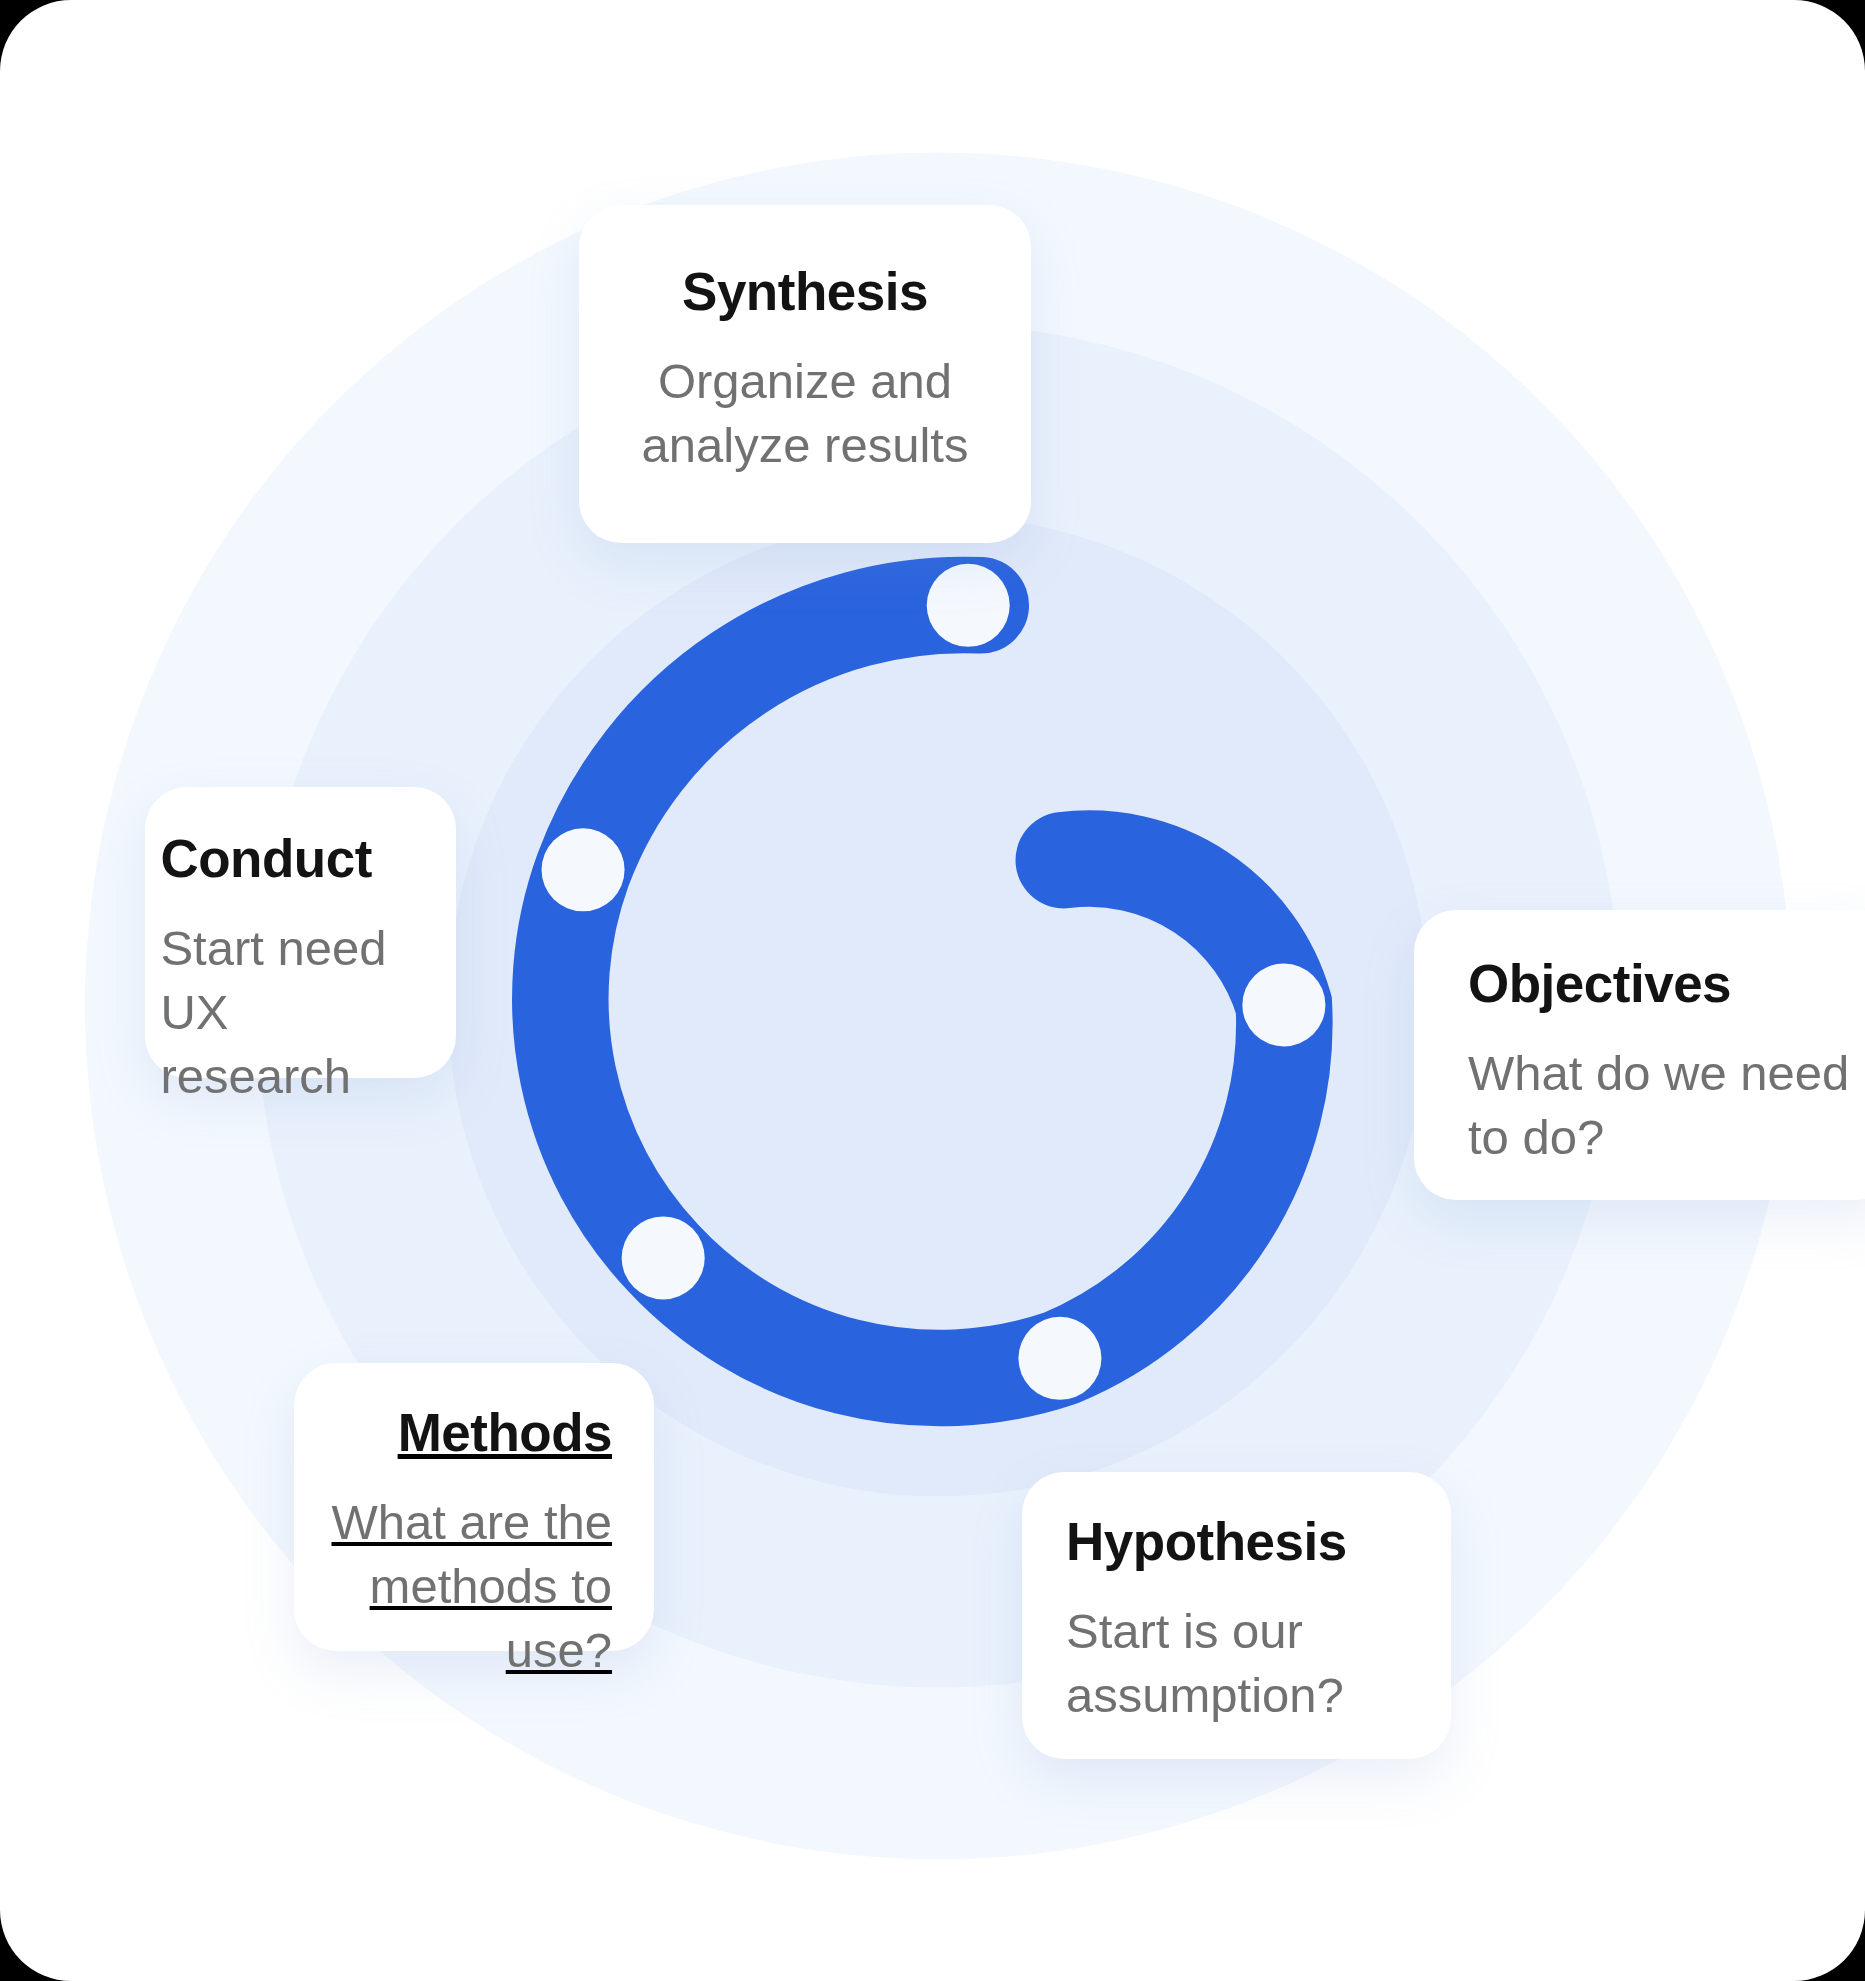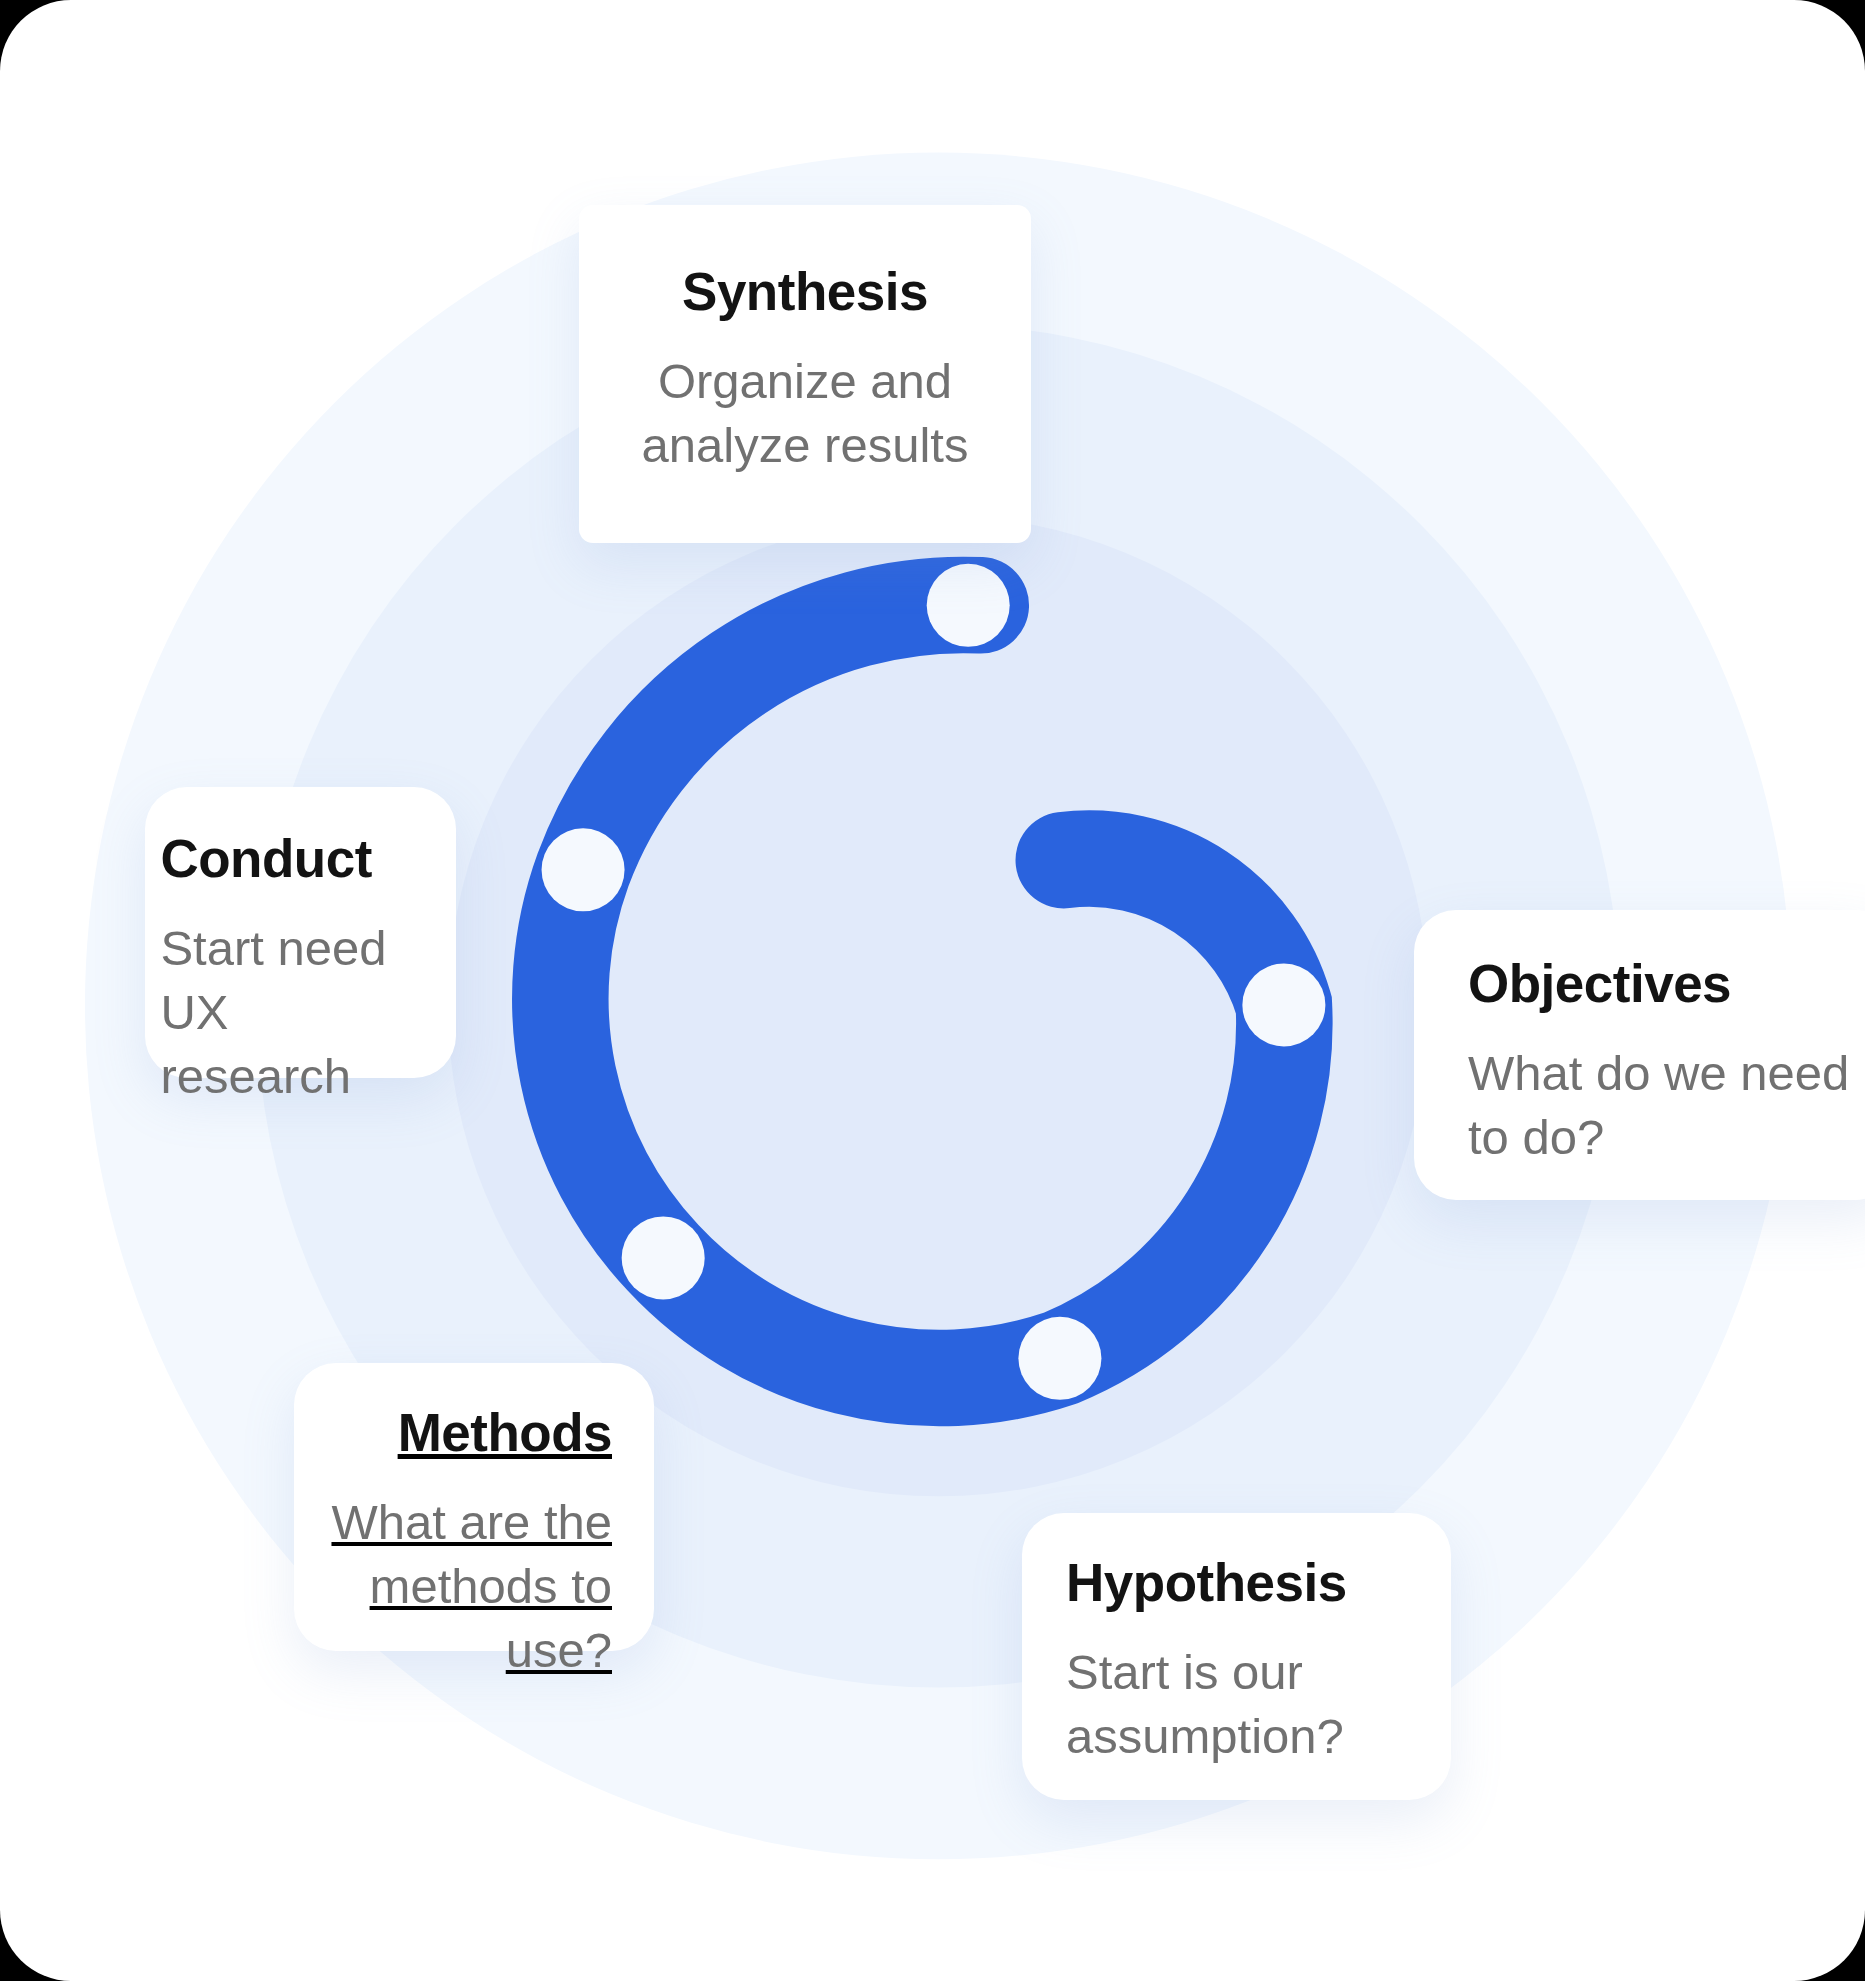--- a/index.html
+++ b/index.html
@@ -46,21 +46,20 @@
     margin: 25px 0 0 0;
     font-size: 49px;
     line-height: 1.3;
     color: #717171;
   }
   .card-synthesis {
     left: 579px; top: 205px;
     width: 452px; height: 338px;
     padding: 54px 39px 0 39px;
     text-align: center;
-    border-radius: 14px;
   }
   .card-synthesis p {
     max-width: 333px;
     margin-left: auto;
     margin-right: auto;
   }
   .card-conduct {
     left: 145px; top: 787px;
     width: 311px; height: 291px;
     padding: 39px 42px 0 15.4px;
@@ -77,21 +76,20 @@
     width: 360px; height: 288px;
     padding: 37px 42px 0 13.5px;
     text-align: right;
     text-decoration: underline;
   }
   .card-hypothesis {
     left: 1022px; top: 1472px;
     width: 429px; height: 287px;
     padding: 37px 29px 0 44px;
     text-align: left;
-    margin-top: 41px;
   }
 </style>
 </head>
 <body>
 
 <div class="canvas">
 
   <svg class="diagram" viewBox="0 0 1932 2052" xmlns="http://www.w3.org/2000/svg">
     <g>
       <circle cx="972" cy="1042" r="884" fill="#F3F8FE"></circle>

